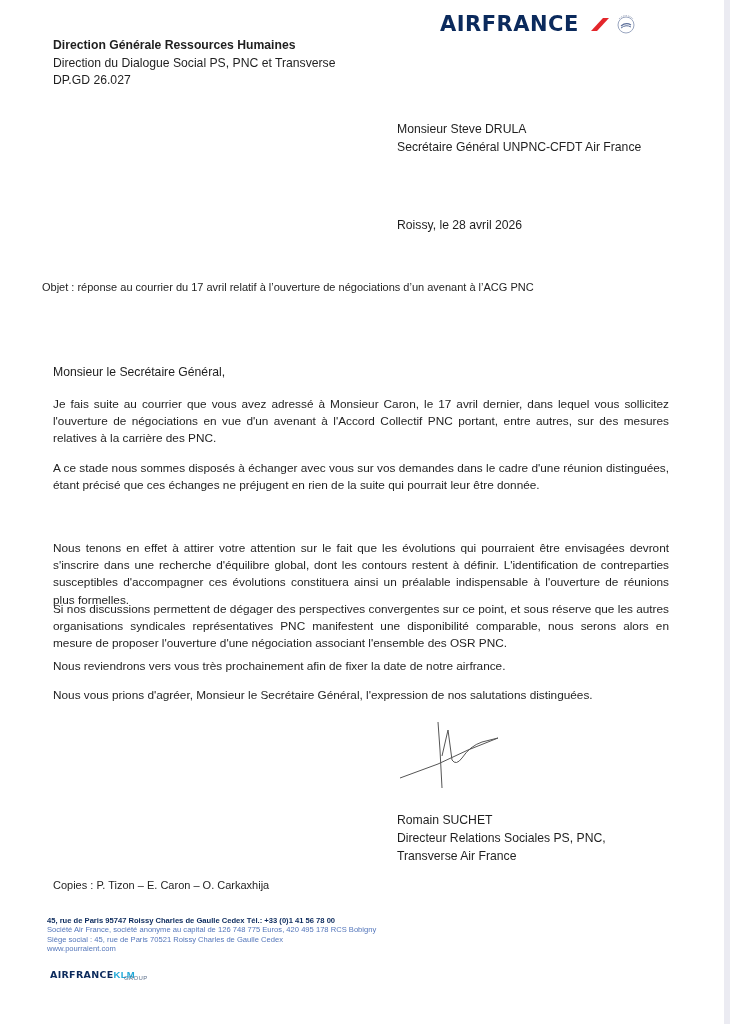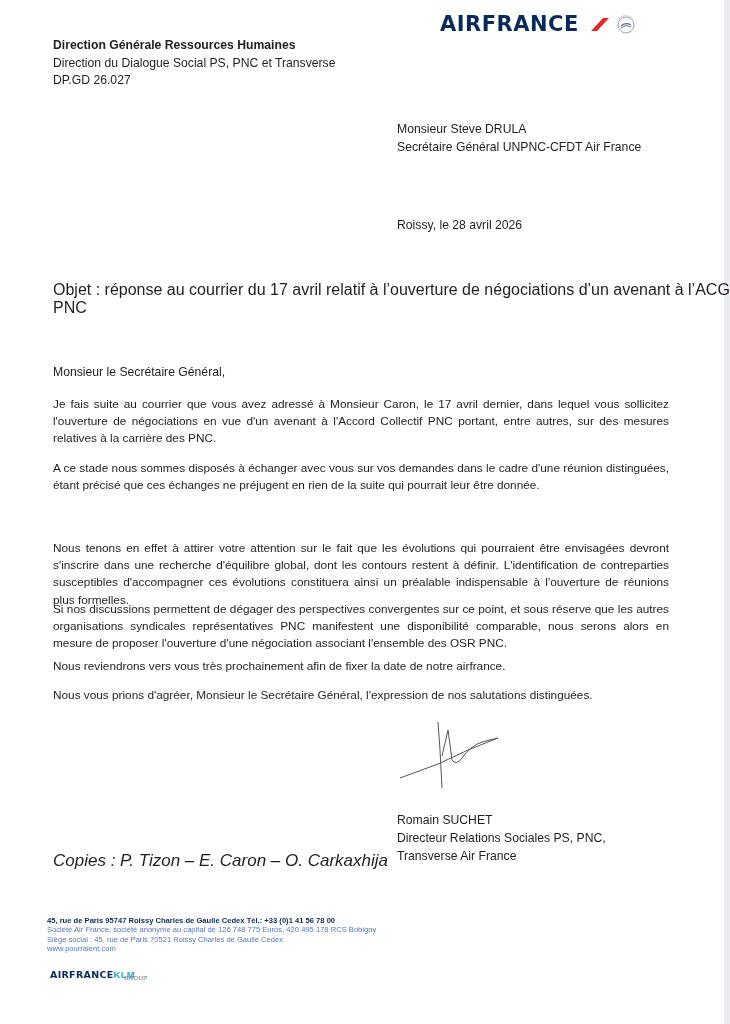--- a/index.html
+++ b/index.html
@@ -11,32 +11,32 @@
     }
     .edge-strip { position: absolute; top: 0; right: 0; width: 6px; height: 1024px; background: #ebebf2; }
     .sender { position: absolute; left: 53px; top: 37px; font-size: 12.2px; line-height: 17.5px; }
     .sender .bold { font-weight: bold; }
     .logo { position: absolute; left: 440px; top: 11px; display: flex; align-items: center; }
     .logo-text { font-family: "DejaVu Sans", sans-serif; font-weight: bold; font-size: 21px; letter-spacing: 0.5px; color: #0b2a5c; }
     .logo-stripe { margin-left: 6px; width: 24px; height: 13px; }
     .skyteam { margin-left: 4px; width: 26px; height: 26px; }
     .recipient { position: absolute; left: 397px; top: 120px; font-size: 12.2px; line-height: 18px; }
     .date { position: absolute; left: 397px; top: 218px; font-size: 12.2px; }
-    .subject { position: absolute; left: 53px; top: 281px; font-size: 16px; }
+    .subject { position: absolute; left: 42px; top: 281px; font-size: 11px; }
     .salutation { position: absolute; left: 53px; top: 365px; font-size: 12.2px; }
     .body-text { position: absolute; left: 53px; width: 616px; font-size: 11.8px; line-height: 17.2px; text-align: justify; }
     .p1 { top: 396px; }
     .p2 { top: 460px; }
     .p3 { top: 506px; margin-top: 34px; }
     .p4 { top: 601px; }
     .p5 { top: 658px; }
     .p6 { top: 687px; }
     .signature { position: absolute; left: 398px; top: 720px; width: 110px; height: 70px; }
     .signatory { position: absolute; left: 397px; top: 811px; font-size: 12.2px; line-height: 18px; }
-    .copies { position: absolute; left: 53px; top: 851px; font-size: 17px; font-style: italic; }
+    .copies { position: absolute; left: 53px; top: 879px; font-size: 11px; }
     .footer { position: absolute; left: 47px; top: 916px; font-size: 7.6px; line-height: 9.3px; color: #3a5fa8; }
     .footer .f-bold { font-weight: bold; color: #0b2a5c; }
     .footer .f-line { color: #5577bb; }
     .group-logo { position: absolute; left: 50px; top: 964px; }
     .group-logo .g1 { font-family: "DejaVu Sans", sans-serif; font-weight: bold; font-size: 9.5px; color: #0b2a5c; letter-spacing: 0.3px; }
     .group-logo .g2 { font-family: Liberation Sans, sans-serif; font-weight: bold; font-size: 9.5px; color: #20a8d8; letter-spacing: 0.3px; }
     .group-logo .g3 { position: absolute; left: 74px; top: 11px; font-size: 6px; color: #5c6f8a; letter-spacing: 0.3px; }
   </style>
 </head>
 <body>

